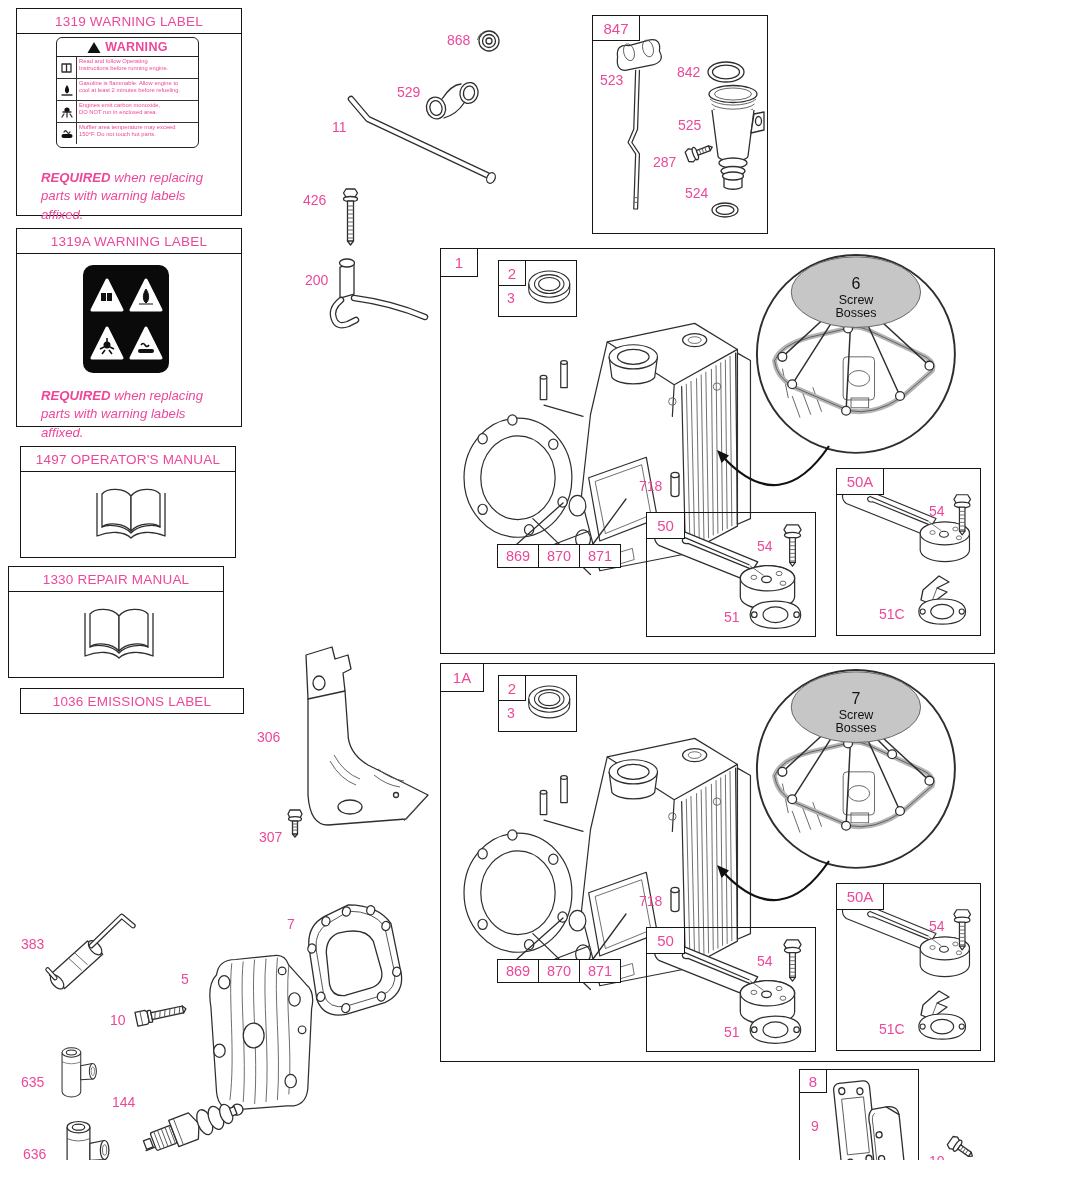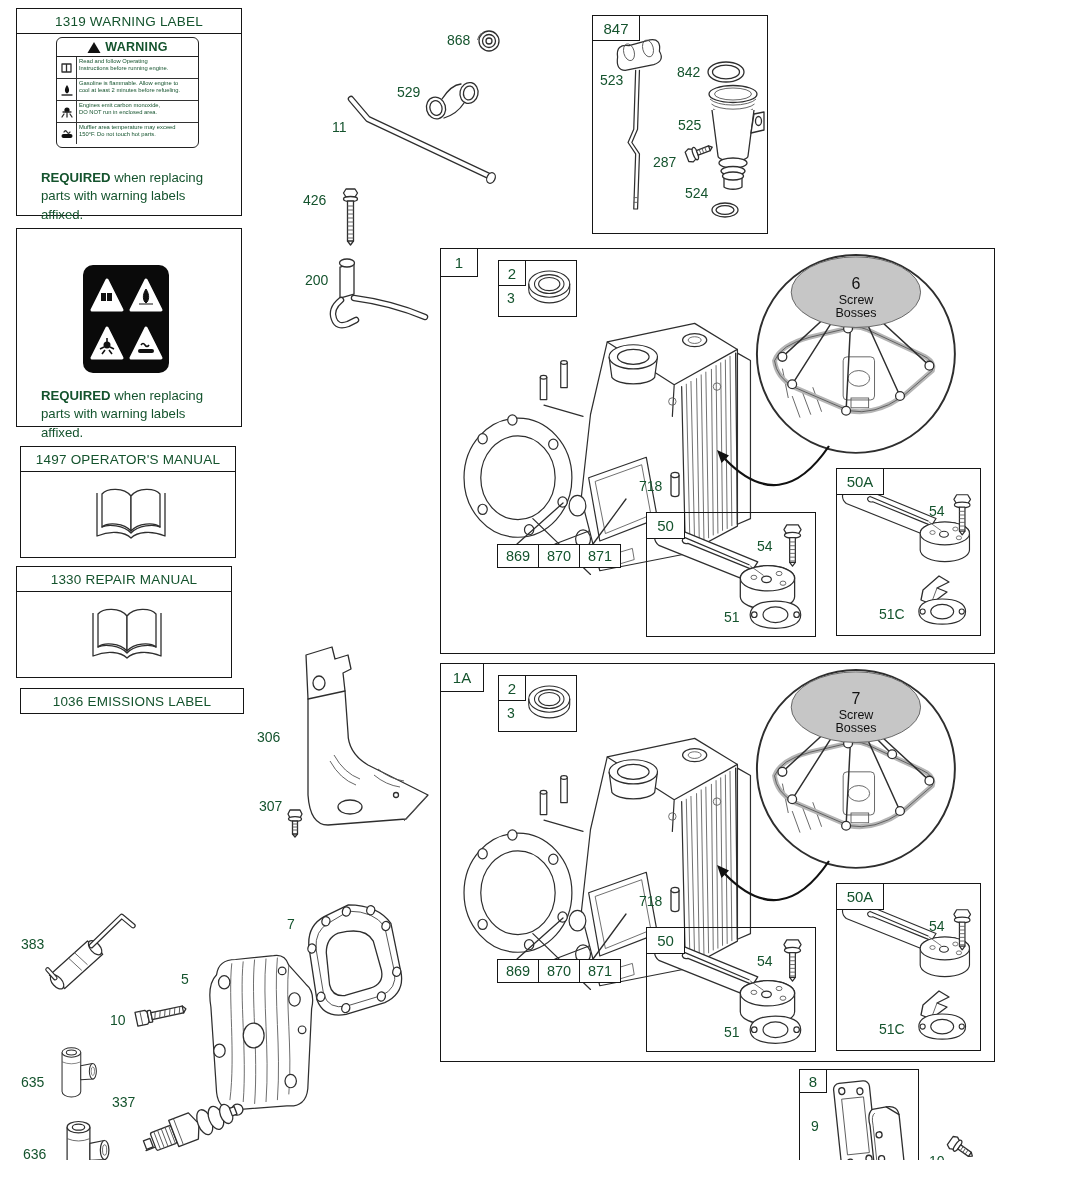--- a/index.html
+++ b/index.html
@@ -1,24 +1,24 @@
 <!DOCTYPE html>
 <html><head>
 <meta charset="utf-8">
 <style>
   html,body{margin:0;padding:0;background:#fff}
   #canvas{position:relative;width:1073px;height:1160px;background:#fff;
-          font-family:"Liberation Sans",sans-serif;color:#14532d;overflow:hidden}
+          font-family:"Liberation Sans",sans-serif;color:#ec4899;overflow:hidden}
   .box{position:absolute;border:1.8px solid #161616;background:transparent;z-index:4}
   .corner{position:absolute;left:0;top:0;border-right:1.8px solid #161616;border-bottom:1.8px solid #161616;
           background:#fff;display:flex;align-items:center;justify-content:center;font-size:15px;z-index:9}
   .plabel{position:absolute;font-size:14px;line-height:1;white-space:nowrap;z-index:9}
   .title{height:24px;border-bottom:1.7px solid #161616;display:flex;align-items:center;justify-content:center;
          font-size:13.5px;letter-spacing:.2px;background:#fff}
-  .req{position:absolute;font-size:13.2px;line-height:1.38;white-space:pre-line;z-index:9}
+  .req{position:absolute;font-style:italic;font-size:13.2px;line-height:1.38;white-space:pre-line;z-index:9}
   .req b{font-weight:bold}
   table.ptable{position:absolute;border-collapse:collapse;z-index:9}
   .ptable td{border:1.8px solid #161616;min-width:36px;height:22px;text-align:center;font-size:14.5px;background:#fff;padding:0 2px}
   svg{position:absolute;overflow:visible}
   svg text{font-family:"Liberation Sans",sans-serif;fill:#111}
   .ln{stroke:#2e2e2e;stroke-width:1.3;fill:none;stroke-linejoin:round;stroke-linecap:round}
   .fw{fill:#fff;stroke:#2e2e2e;stroke-width:1.3;stroke-linejoin:round}
   .thin{stroke:#555;stroke-width:.9;fill:none}
   .rodo{stroke:#2e2e2e;stroke-width:6.5;fill:none;stroke-linecap:round;stroke-linejoin:round}
   .rodi{stroke:#fff;stroke-width:4;fill:none;stroke-linecap:round;stroke-linejoin:round}
@@ -309,20 +309,21 @@
     </div>
   </div>
   <div class="req" style="left:24px;top:142px;width:192px">
     <b>REQUIRED</b><span> when replacing
 parts with warning labels
 affixed.</span>
   </div>
 </div>
 
 <div class="box" style="left:16px;top:228px;width:224px;height:197px">
+  <div class="title">1319A WARNING LABEL</div>
   <div class="blk" style="left:66px;top:36px;width:78px;height:96px">
     <svg width="34" height="36" style="position:static">
       <polygon points="17,3 32,33 2,33" fill="#fff" stroke="#fff" stroke-width="3" stroke-linejoin="round"></polygon>
       <path d="M11,24 h5 v-8 h-5 z m6,-8 h5 v8 h-5 z" fill="#111"></path>
     </svg>
     <svg width="34" height="36" style="position:static">
       <polygon points="17,3 32,33 2,33" fill="#fff" stroke="#fff" stroke-width="3" stroke-linejoin="round"></polygon>
       <path d="M17,12 C13,18 14,24 17,26 C20,24 21,18 17,12 Z M10,27 h14" fill="#111" stroke="#111"></path>
     </svg>
     <svg width="34" height="36" style="position:static">
@@ -342,42 +343,42 @@
 affixed.</span>
   </div>
 </div>
 
 <div class="box" style="left:20px;top:446px;width:214px;height:110px">
   <div class="title">1497 OPERATOR'S MANUAL</div>
   <svg style="left:70px;top:32px" width="80" height="66">
         <use href="#sym-book"></use>
       </svg>
 </div>
-<div class="box" style="left:16px;top:566px;width:214px;height:110px">
+<div class="box" style="left:8px;top:566px;width:214px;height:110px">
   <div class="title">1330 REPAIR MANUAL</div>
   <svg style="left:70px;top:32px" width="80" height="66">
         <use href="#sym-book"></use>
       </svg>
 </div>
 <div class="box" style="left:20px;top:688px;width:222px;height:24px">
   <div class="title" style="border-bottom:none;height:100%">1036 EMISSIONS LABEL</div>
 </div>
 
 <div class="plabel" style="left:447px;top:33px">868</div>
 <div class="plabel" style="left:397px;top:85px">529</div>
 <div class="plabel" style="left:332px;top:120px">11</div>
 <div class="plabel" style="left:303px;top:193px">426</div>
 <div class="plabel" style="left:305px;top:273px">200</div>
 <div class="plabel" style="left:257px;top:730px">306</div>
-<div class="plabel" style="left:259px;top:799px">307</div>
+<div class="plabel" style="left:259px;top:830px">307</div>
 <div class="plabel" style="left:21px;top:937px">383</div>
 <div class="plabel" style="left:110px;top:1013px">10</div>
 <div class="plabel" style="left:181px;top:972px">5</div>
 <div class="plabel" style="left:21px;top:1075px">635</div>
-<div class="plabel" style="left:112px;top:1095px">337</div>
+<div class="plabel" style="left:112px;top:1095px">144</div>
 <div class="plabel" style="left:23px;top:1147px">636</div>
 <div class="plabel" style="left:287px;top:917px">7</div>
 <div class="plabel" style="left:929px;top:1154px">10</div>
 
 <div class="box" style="left:592px;top:15px;width:174px;height:217px">
   <div class="corner" style="width:46px;height:24px">847</div>
   <div class="plabel" style="left:7px;top:57px">523</div>
   <div class="plabel" style="left:84px;top:49px">842</div>
   <div class="plabel" style="left:85px;top:102px">525</div>
   <div class="plabel" style="left:60px;top:139px">287</div>

